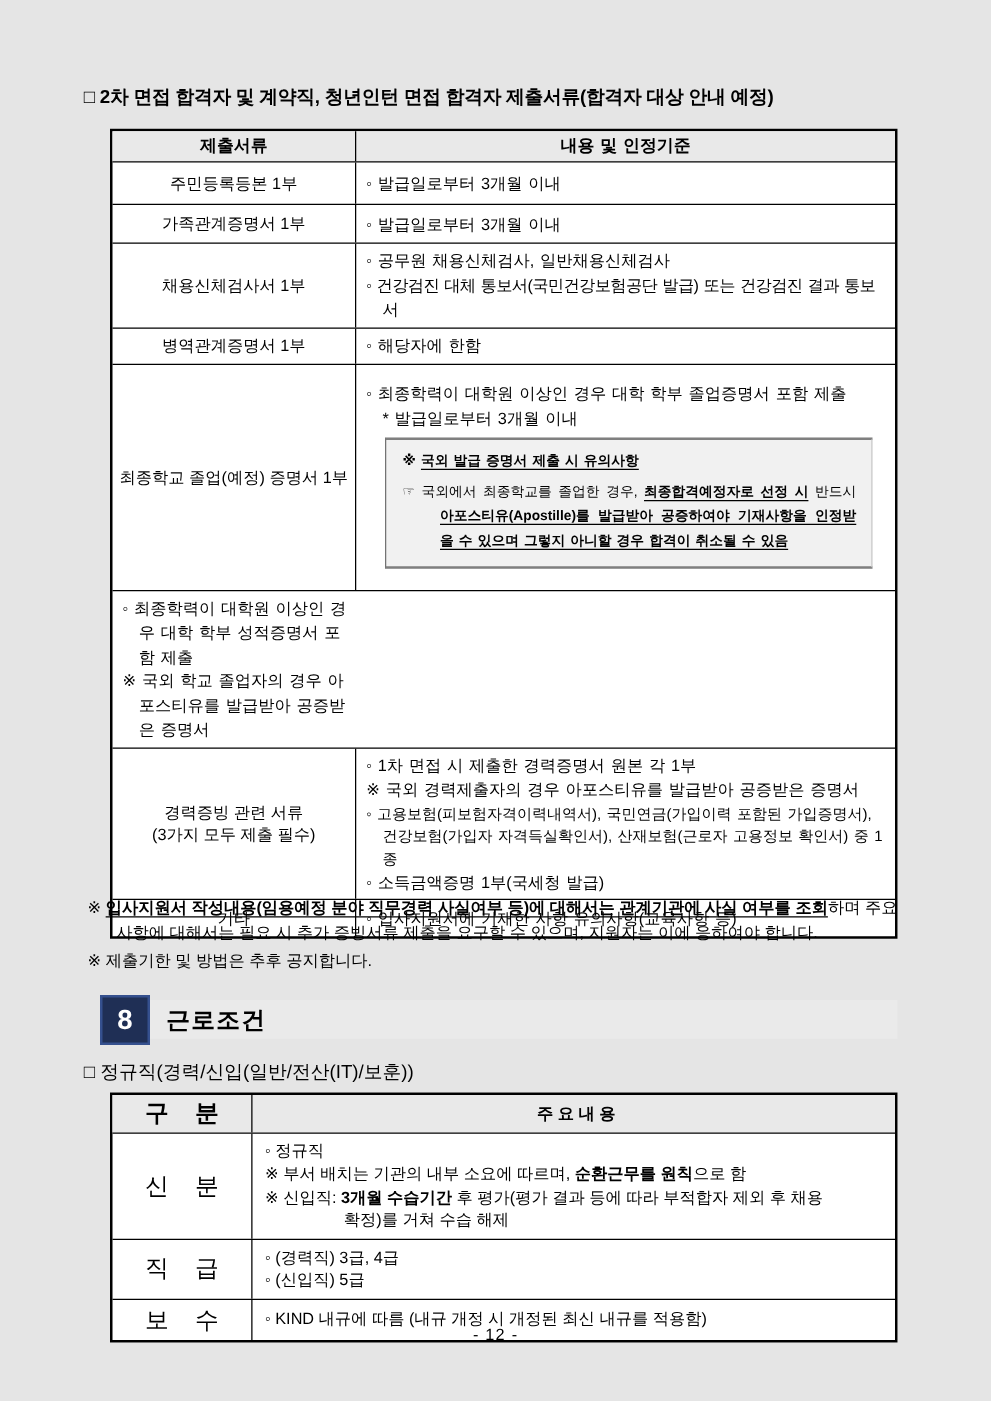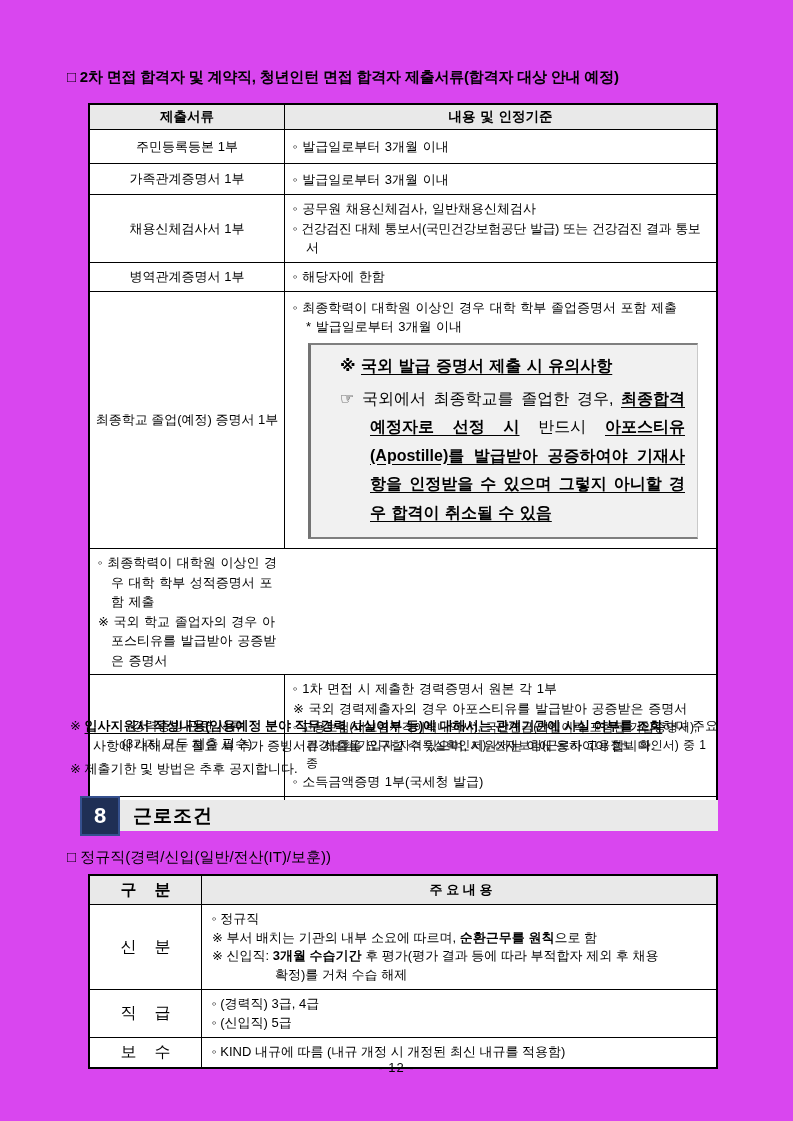--- a/index.html
+++ b/index.html
@@ -1,17 +1,17 @@
 <!DOCTYPE html>
 <html style="--badge-bg: #1f2f55; --badge-border: #35508e; --section-bar-bg: #eaeaea; --table-header-bg: #e9e9e9; --notice-box-bg: #f1f1f1; --notice-box-border: #7f7f7f;"><head>
 <meta charset="utf-8">
 <style>
   html,body{margin:0;padding:0;background:#ffffff;}
   .page{
-    position:relative;width:793px;height:1121px;background:#d946ef;overflow:hidden;
+    position:relative;width:793px;height:1121px;background:#e5e5e5;overflow:hidden;
     font-family:"Liberation Sans","DejaVu Sans",sans-serif;color:#000;
   }
   .doc-title{position:absolute;left:67px;top:68px;width:680px;font-size:15px;font-weight:bold;letter-spacing:-0.2px;}
 
   
   .tbl{position:absolute;border:2px solid #000;background:#fff;box-sizing:border-box;}
   .t1{left:88px;top:103px;width:630px;}
   .t2{left:88px;top:874px;width:630px;}
   .trow{display:grid;}
   .t1 .trow{grid-template-columns:195px 1fr;}
@@ -33,37 +33,37 @@
   .ln{padding-left:13px;text-indent:-13px;}
   .ln-sm{font-size:12px;}
   .tight{letter-spacing:-0.5px;}
   .star{padding-left:13px;}
   .pre{white-space:pre-wrap;}
   .b{font-weight:bold;}
   .bu{font-weight:bold;text-decoration:underline;text-underline-offset:3px;}
 
   .notice-box{margin:6px 12px 5px 15px;background:var(--notice-box-bg,#f1f1f1);
       border-top:2px solid var(--notice-box-border,#7f7f7f);border-bottom:2px solid var(--notice-box-border,#7f7f7f);
-      border-left:3px solid #737373;border-right:1px solid #c9c9c9;
-      padding:9px 12px 10px 29px;font-size:16px;}
+      border-left:1px solid #737373;border-right:1px solid #c9c9c9;
+      padding:9px 12px 10px 13px;font-size:11px;}
   .nb-head{font-weight:bold;margin-bottom:7px;}
   .nb-body{padding-left:30px;text-indent:-30px;line-height:1.78;text-align:justify;}
 
   .notes{position:absolute;left:70px;top:716px;width:658px;font-size:13px;line-height:1.55;}
   .note1{padding-left:23px;text-indent:-23px;}
   .note2{margin-top:3px;}
 
   .sec8-bar{position:absolute;left:100px;top:800px;width:618px;height:31px;background:var(--section-bar-bg,#eaeaea);}
   .sec8-badge{position:absolute;left:80px;top:796px;width:40px;height:40px;box-sizing:border-box;
       background:var(--badge-bg,#1f2f55);border:2px solid var(--badge-border,#35508e);
       color:#fff;font-weight:bold;font-size:22px;display:flex;align-items:center;justify-content:center;}
   .sec8-title{position:absolute;left:133px;top:803px;font-size:19px;font-weight:bold;letter-spacing:1px;}
   .subtitle{position:absolute;left:67px;top:848px;font-size:15px;font-weight:normal;}
 
-  .t2 .c1{font-size:16px;}
+  .t2 .c1{font-size:19px;}
   .t2 .c2{padding:5px 6px 5px 10px;font-size:13px;line-height:1.42;}
   .wrapline{margin-left:63px;}
 
   .pageno{position:absolute;left:0;top:1060px;width:793px;text-align:center;font-size:13px;letter-spacing:1px;}
 </style>
 </head>
 <body>
 
 <div class="page">
 

